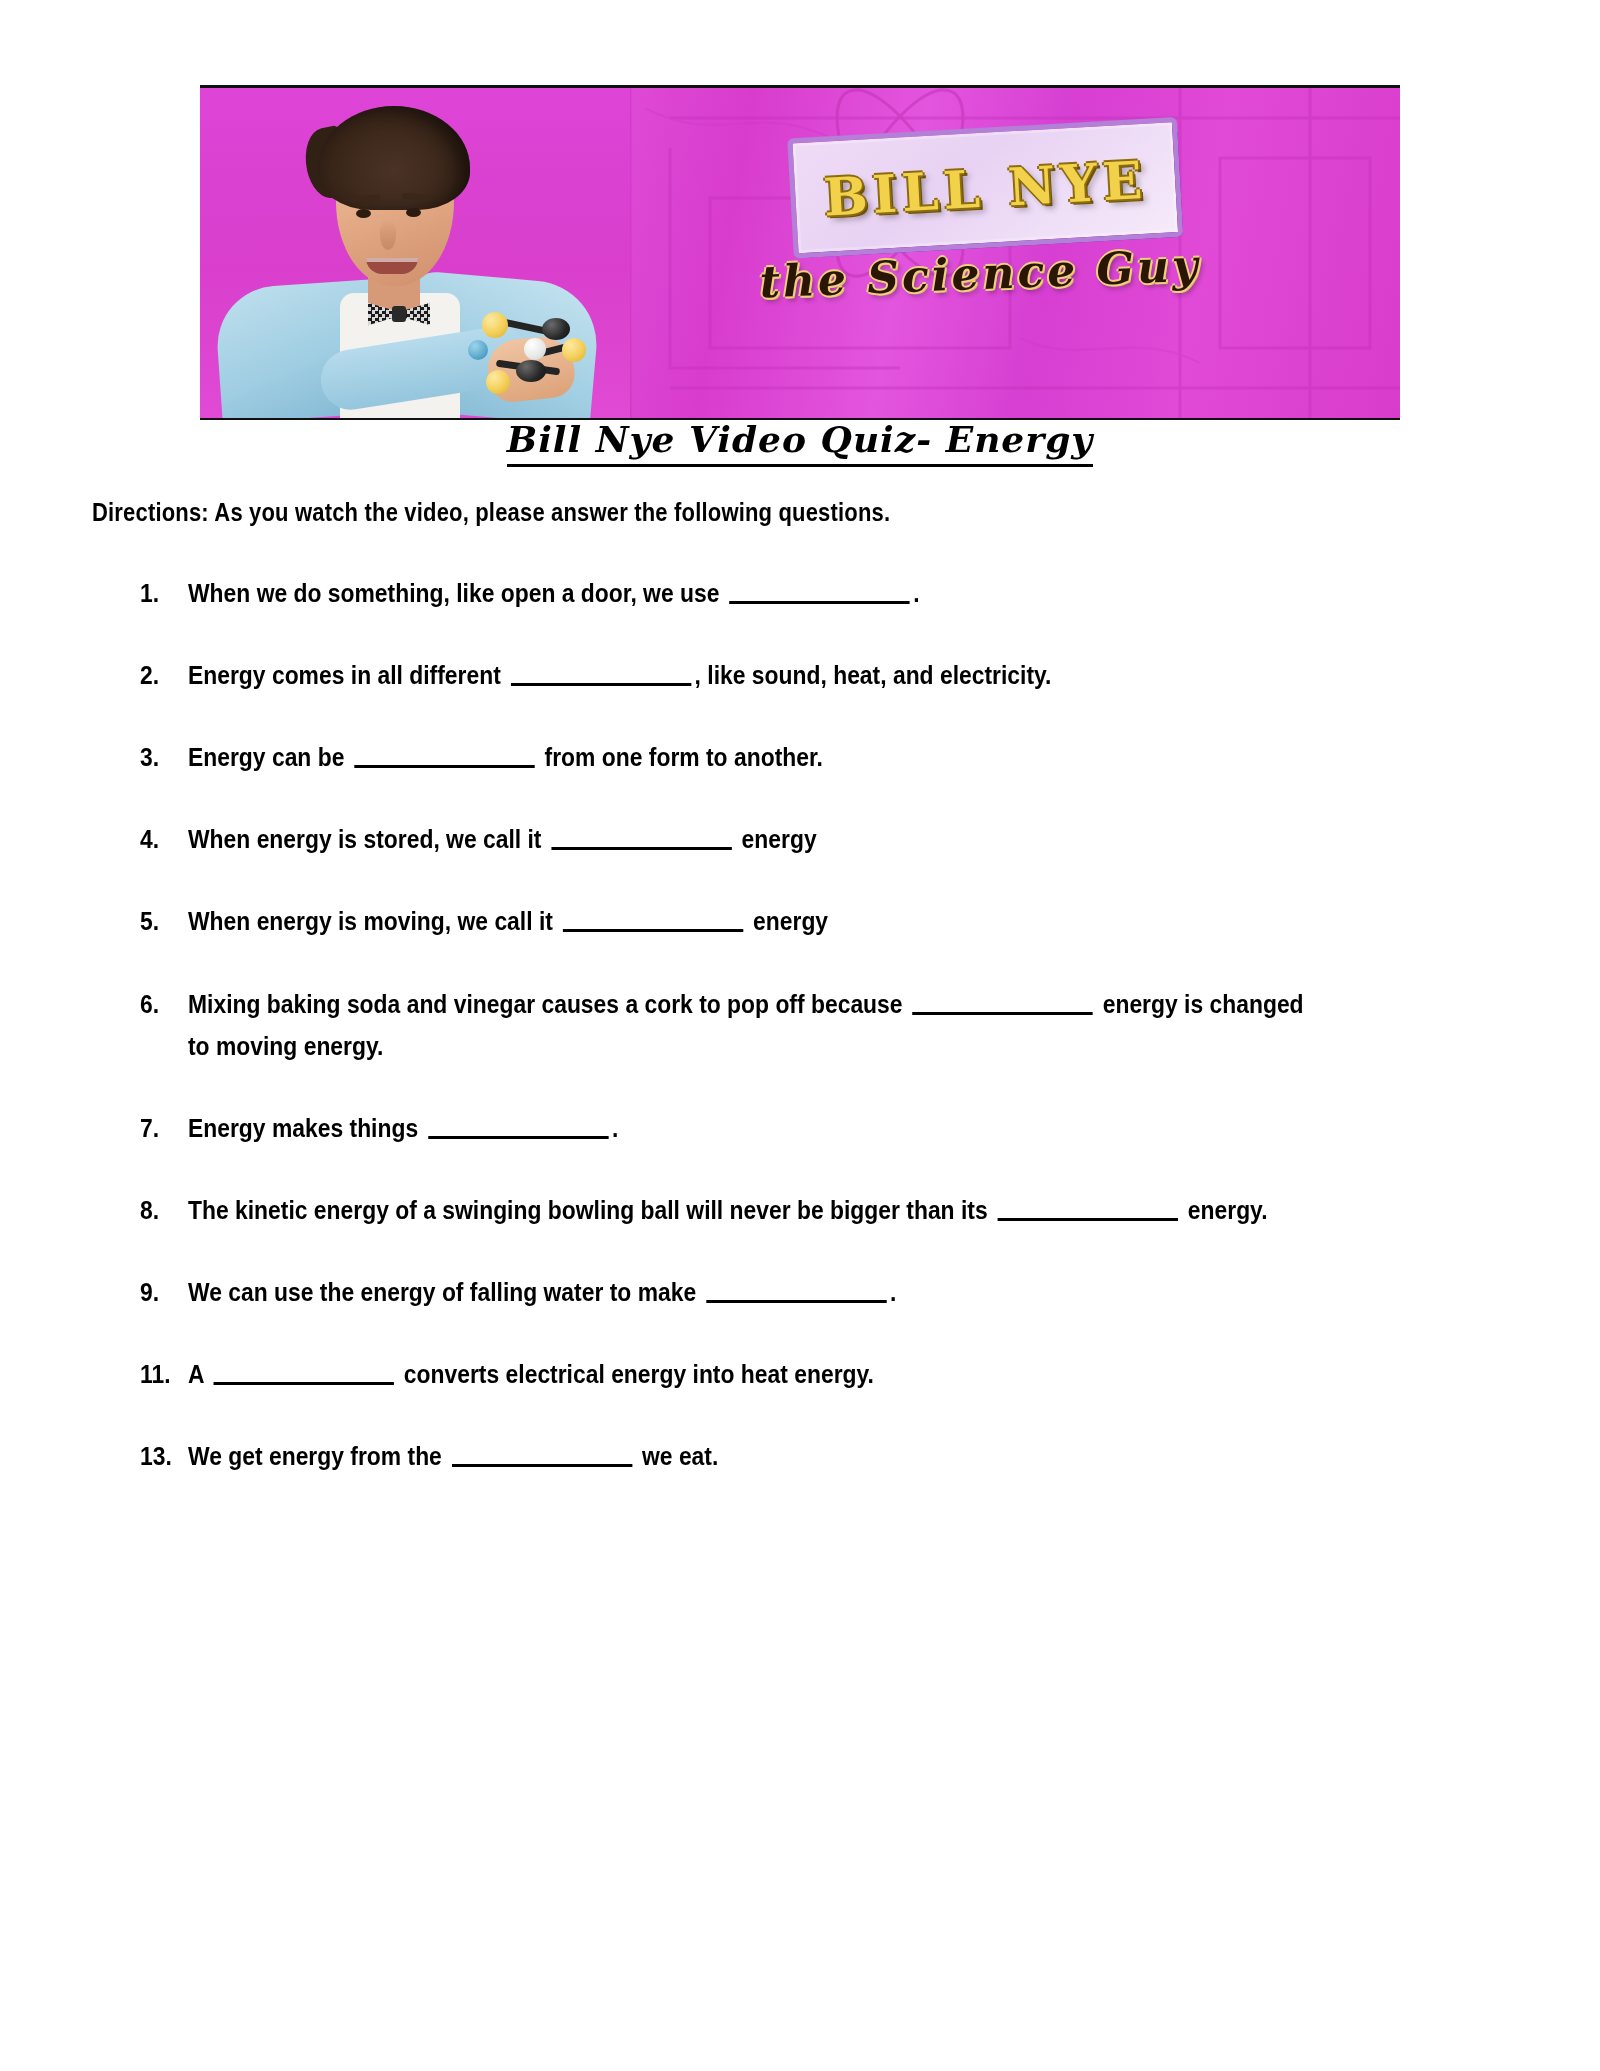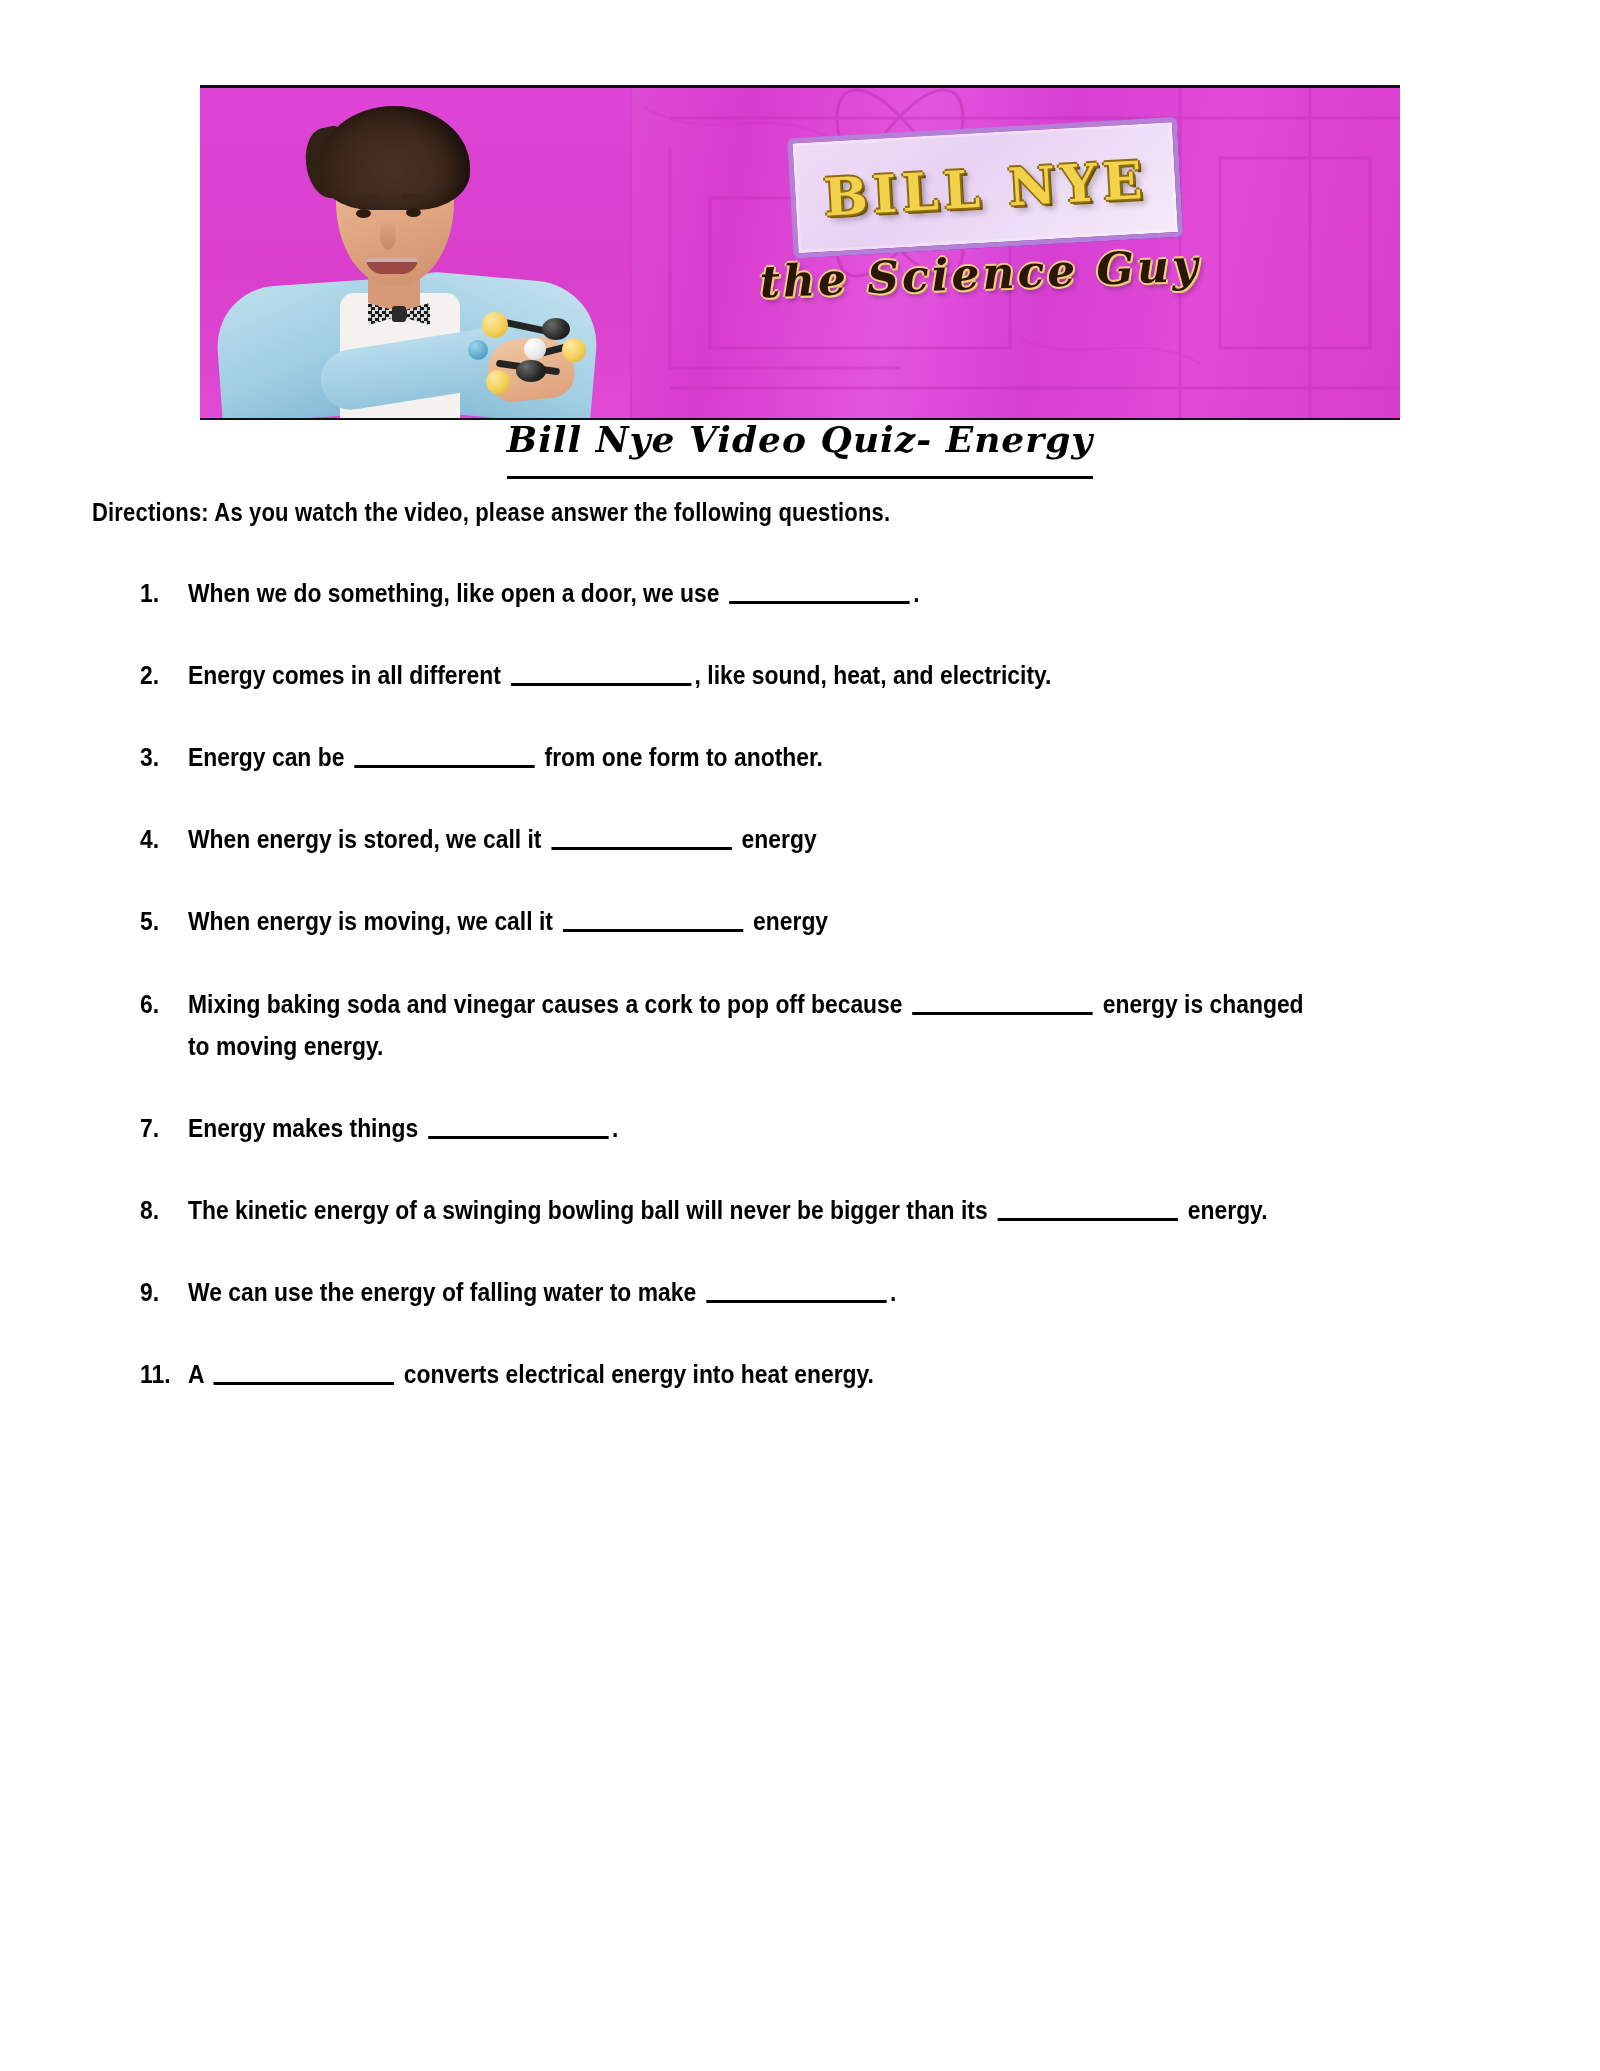--- a/index.html
+++ b/index.html
@@ -275,21 +275,21 @@
     text-align: center;
     font-family: "DejaVu Serif", serif;
     font-style: italic;
     font-weight: bold;
     font-size: 36px;
     letter-spacing: 1px;
     color: #000;
   }
   .quiz-title span {
     border-bottom: 3px solid #000;
-    padding-bottom: 16px;
+    padding-bottom: 4px;
   }
 
   .directions {
     position: absolute;
     left: 92px;
     top: 498px;
     font-family: "Liberation Sans Narrow", "Liberation Sans", sans-serif;
     font-weight: bold;
     font-size: 25px;
     font-stretch: condensed;
@@ -471,15 +471,21 @@
         <div class="q-text">
           <div><span>We can use the energy of falling water to make </span><span class="blank w1"></span><span>.</span></div>
         </div>
       </div>
       <div class="q-row">
         <div class="q-num">11.</div>
         <div class="q-text">
           <div><span>A </span><span class="blank w1"></span><span> converts electrical energy into heat energy.</span></div>
         </div>
       </div>
+      <div class="q-row">
+        <div class="q-num">13.</div>
+        <div class="q-text">
+          <div><span>We get energy from the </span><span class="blank w1"></span><span> we eat.</span></div>
+        </div>
+      </div>
     </div>
 
 </div>
 
 </body></html>

